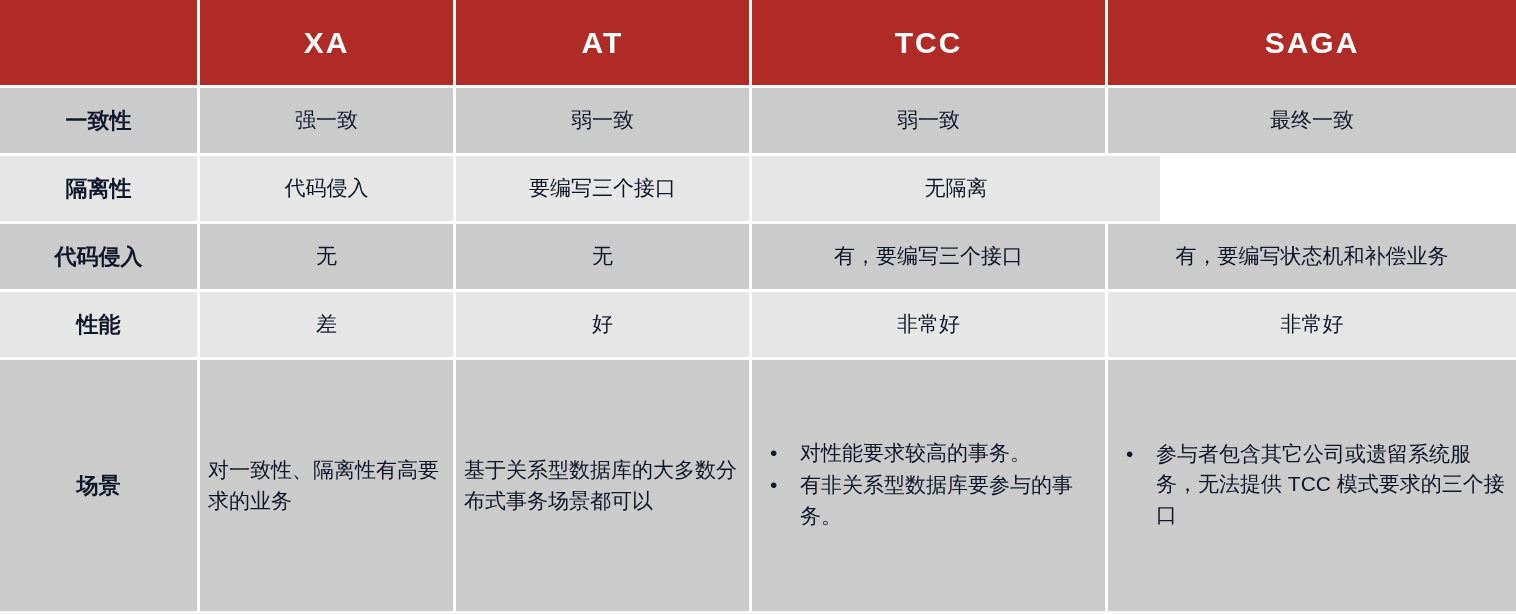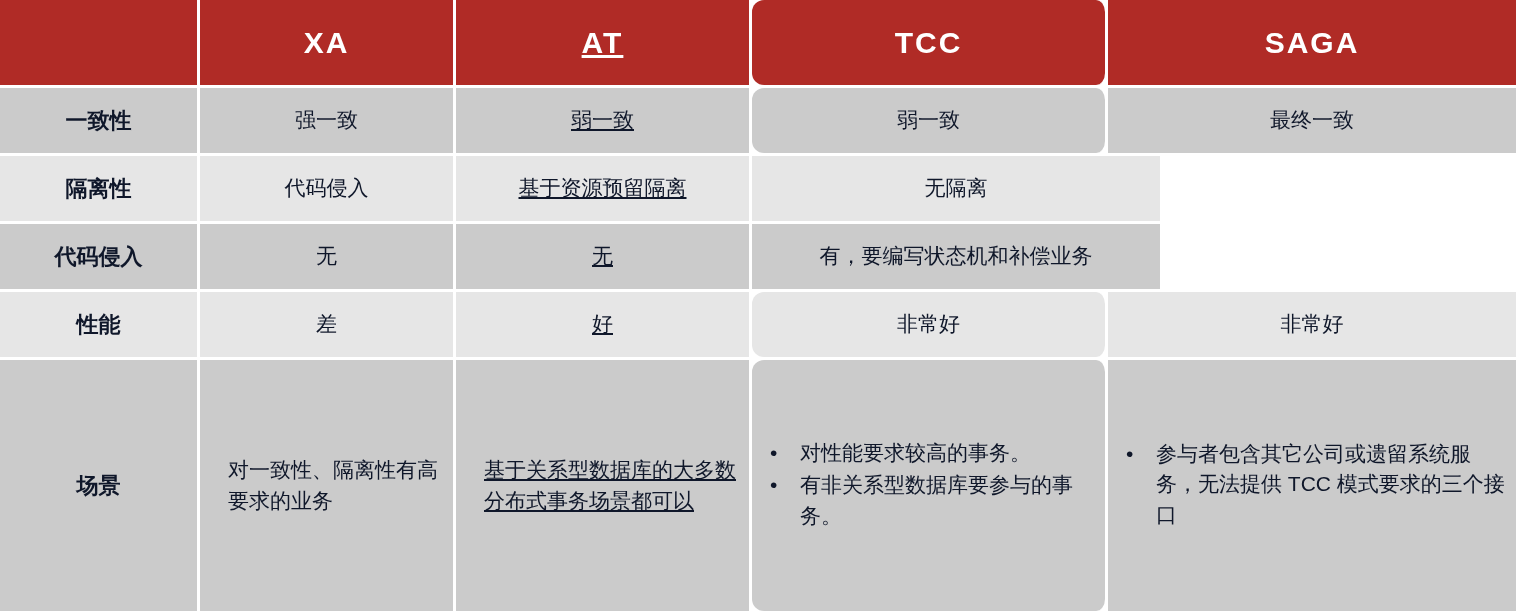--- a/index.html
+++ b/index.html
@@ -31,22 +31,22 @@
     padding:4px 8px;
     font-size:21px;
     color:#0f172a;
     line-height:1.45;
   }
   .cell:last-child{border-right:none;}
 
   
   .c0{width:200px;flex:0 0 200px;}
   .c1{width:256px;flex:0 0 256px;}
-  .c2{width:296px;flex:0 0 296px;text-decoration:underline;}
-  .c3{width:356px;flex:0 0 356px;border-radius:12px;}
+  .c2{width:296px;flex:0 0 296px;}
+  .c3{width:356px;flex:0 0 356px;}
   .c4{width:408px;flex:0 0 408px;}
 
   
   .header{height:88px;flex:0 0 88px;}
   .header .cell{
     background:#b02b26;
     color:#ffffff;
     font-weight:bold;
     font-size:30px;
     letter-spacing:2px;
@@ -62,21 +62,21 @@
   .scene-row{height:251px;flex:0 0 251px;}
 
   .rowlabel{font-weight:bold;font-size:22px;}
 
   
   .scene-row .cell{align-items:center;}
   .scene-row .cell.c0{justify-content:center;}
   .scene-row .cell.txt{
     justify-content:flex-start;
     text-align:left;
-    padding:4px 10px 4px 28px;
+    padding:4px 10px 4px 8px;
   }
   .scene-row .cell.bul{
     justify-content:flex-start;
     padding:4px 6px 4px 10px;
   }
   .wrap-text{display:block;max-width:100%;}
   ul.bullets{
     list-style:none;
     margin:0;padding:0;
     width:100%;
@@ -114,28 +114,29 @@
     <div class="cell c0 rowlabel">一致性</div>
     <div class="cell c1">强一致</div>
     <div class="cell c2">弱一致</div>
     <div class="cell c3">弱一致</div>
     <div class="cell c4">最终一致</div>
   </div>
 
   <div class="row data-row r-light">
     <div class="cell c0 rowlabel">隔离性</div>
     <div class="cell c1">代码侵入</div>
-    <div class="cell c2">基于资源预留隔离</div>
+    <div class="cell c2">要编写三个接口</div>
     <div class="cell c4">无隔离</div>
   </div>
 
   <div class="row data-row r-dark">
     <div class="cell c0 rowlabel">代码侵入</div>
     <div class="cell c1">无</div>
     <div class="cell c2">无</div>
+    <div class="cell c3">有，要编写三个接口</div>
     <div class="cell c4">有，要编写状态机和补偿业务</div>
   </div>
 
   <div class="row data-row r-light">
     <div class="cell c0 rowlabel">性能</div>
     <div class="cell c1">差</div>
     <div class="cell c2">好</div>
     <div class="cell c3">非常好</div>
     <div class="cell c4">非常好</div>
   </div>

